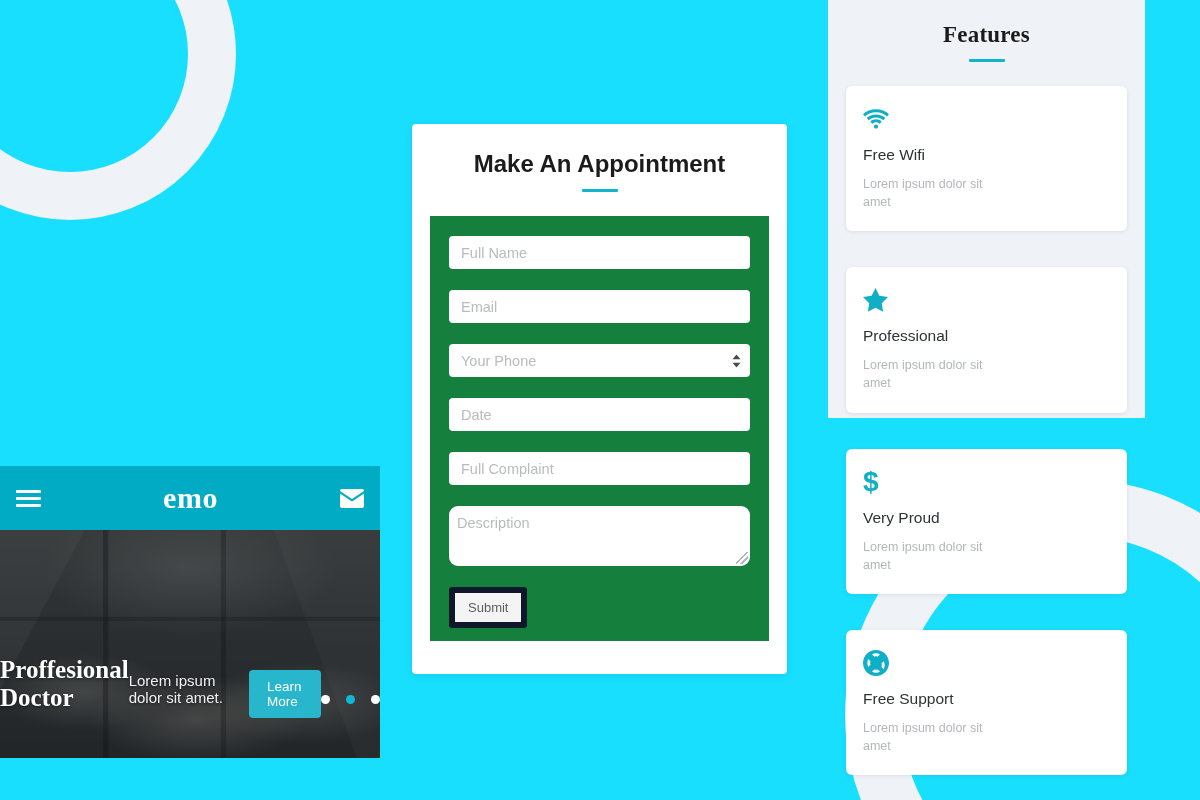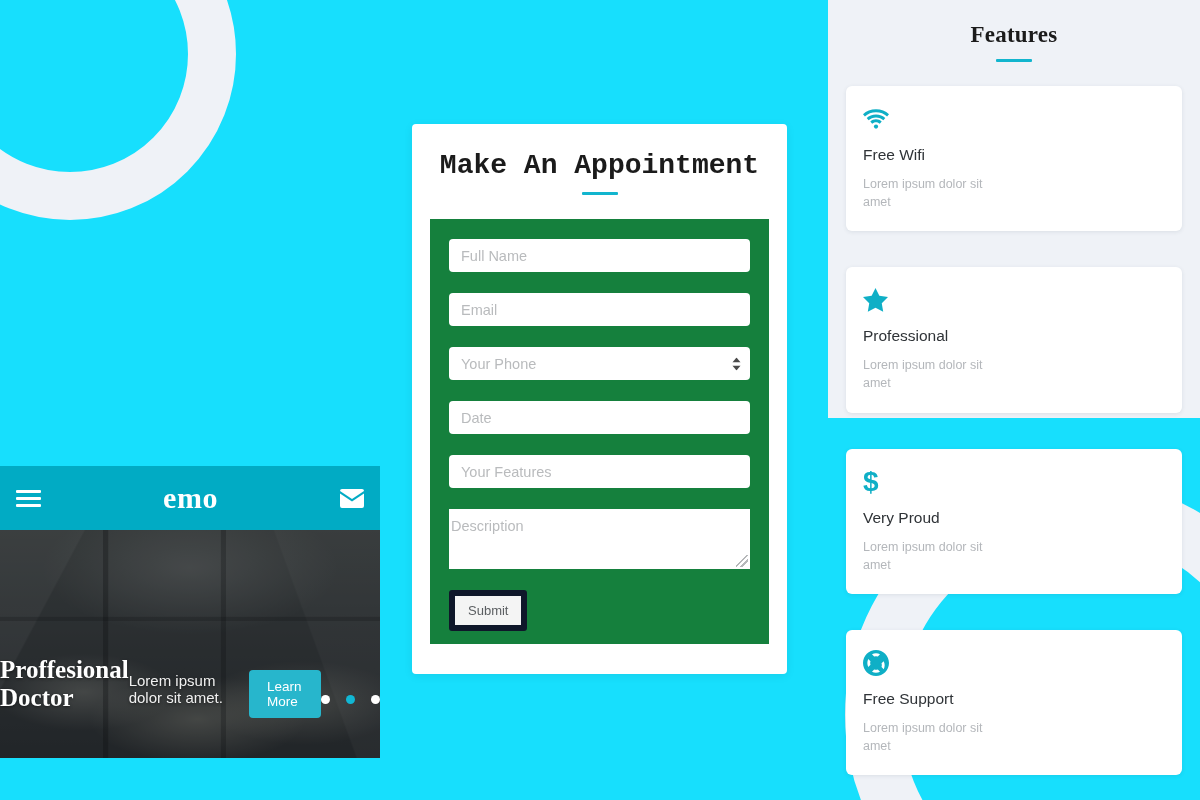--- a/index.html
+++ b/index.html
@@ -37,21 +37,21 @@
     left: 845px;
     top: 480px;
     border-width: 56px;
   }
 
   
   .features-panel {
     position: absolute;
     left: 828px;
     top: 0;
-    width: 372px;
+    width: 317px;
     height: 418px;
     background: #EFF2F7;
     padding: 22px 18px 20px 18px;
   }
   .features-title {
     text-align: center;
     font-family: "Liberation Serif", serif;
     font-weight: bold;
     font-size: 23px;
     color: #1b1b1b;
@@ -110,23 +110,23 @@
     top: 124px;
     width: 375px;
     height: 550px;
     background: #FFFFFF;
     border-radius: 4px;
     box-shadow: 0 2px 10px rgba(0,0,0,0.07);
     padding: 26px 18px 0 18px;
   }
   .appointment-title {
     text-align: center;
-    font-family: Liberation Mono, monospace;
+    font-family: Liberation Sans, sans-serif;
     font-weight: bold;
-    font-size: 28px;
+    font-size: 24px;
     color: #1b1b1b;
   }
   .form-panel {
     margin-top: 24px;
     background: #15803d;
     padding: 20px 19px 26px 19px;
     height: 425px;
   }
   .form-field {
     position: relative;
@@ -154,23 +154,23 @@
     gap: 3px;
     color: #4a4a4a;
     line-height: 0;
   }
   .spinner svg { display: block; }
   .form-textarea {
     position: relative;
     width: 100%;
     height: 60px;
     background: #FFFFFF;
-    border-radius: 0;
+    border-radius: 9px;
     margin-bottom: 21px;
-    padding: 8px 2px;
+    padding: 8px 8px;
   }
   .form-textarea .ph {
     font-size: 14.5px;
     color: #b9bbbd;
   }
   .resize-grip {
     position: absolute;
     right: 2px;
     bottom: 2px;
     width: 12px;
@@ -385,21 +385,21 @@
             <path d="M5 6L0 0h10z"></path>
           </svg>
       </span>
     </div>
 
     <div class="form-field">
       <span class="ph">Date</span>
     </div>
 
     <div class="form-field">
-      <span class="ph">Your Features</span>
+      <span class="ph">Full Complaint</span>
     </div>
 
     <div class="form-textarea">
       <span class="ph">Description</span>
       <span class="resize-grip"></span>
     </div>
 
     <span class="submit-button">Submit</span>
   </form>
 </section>

